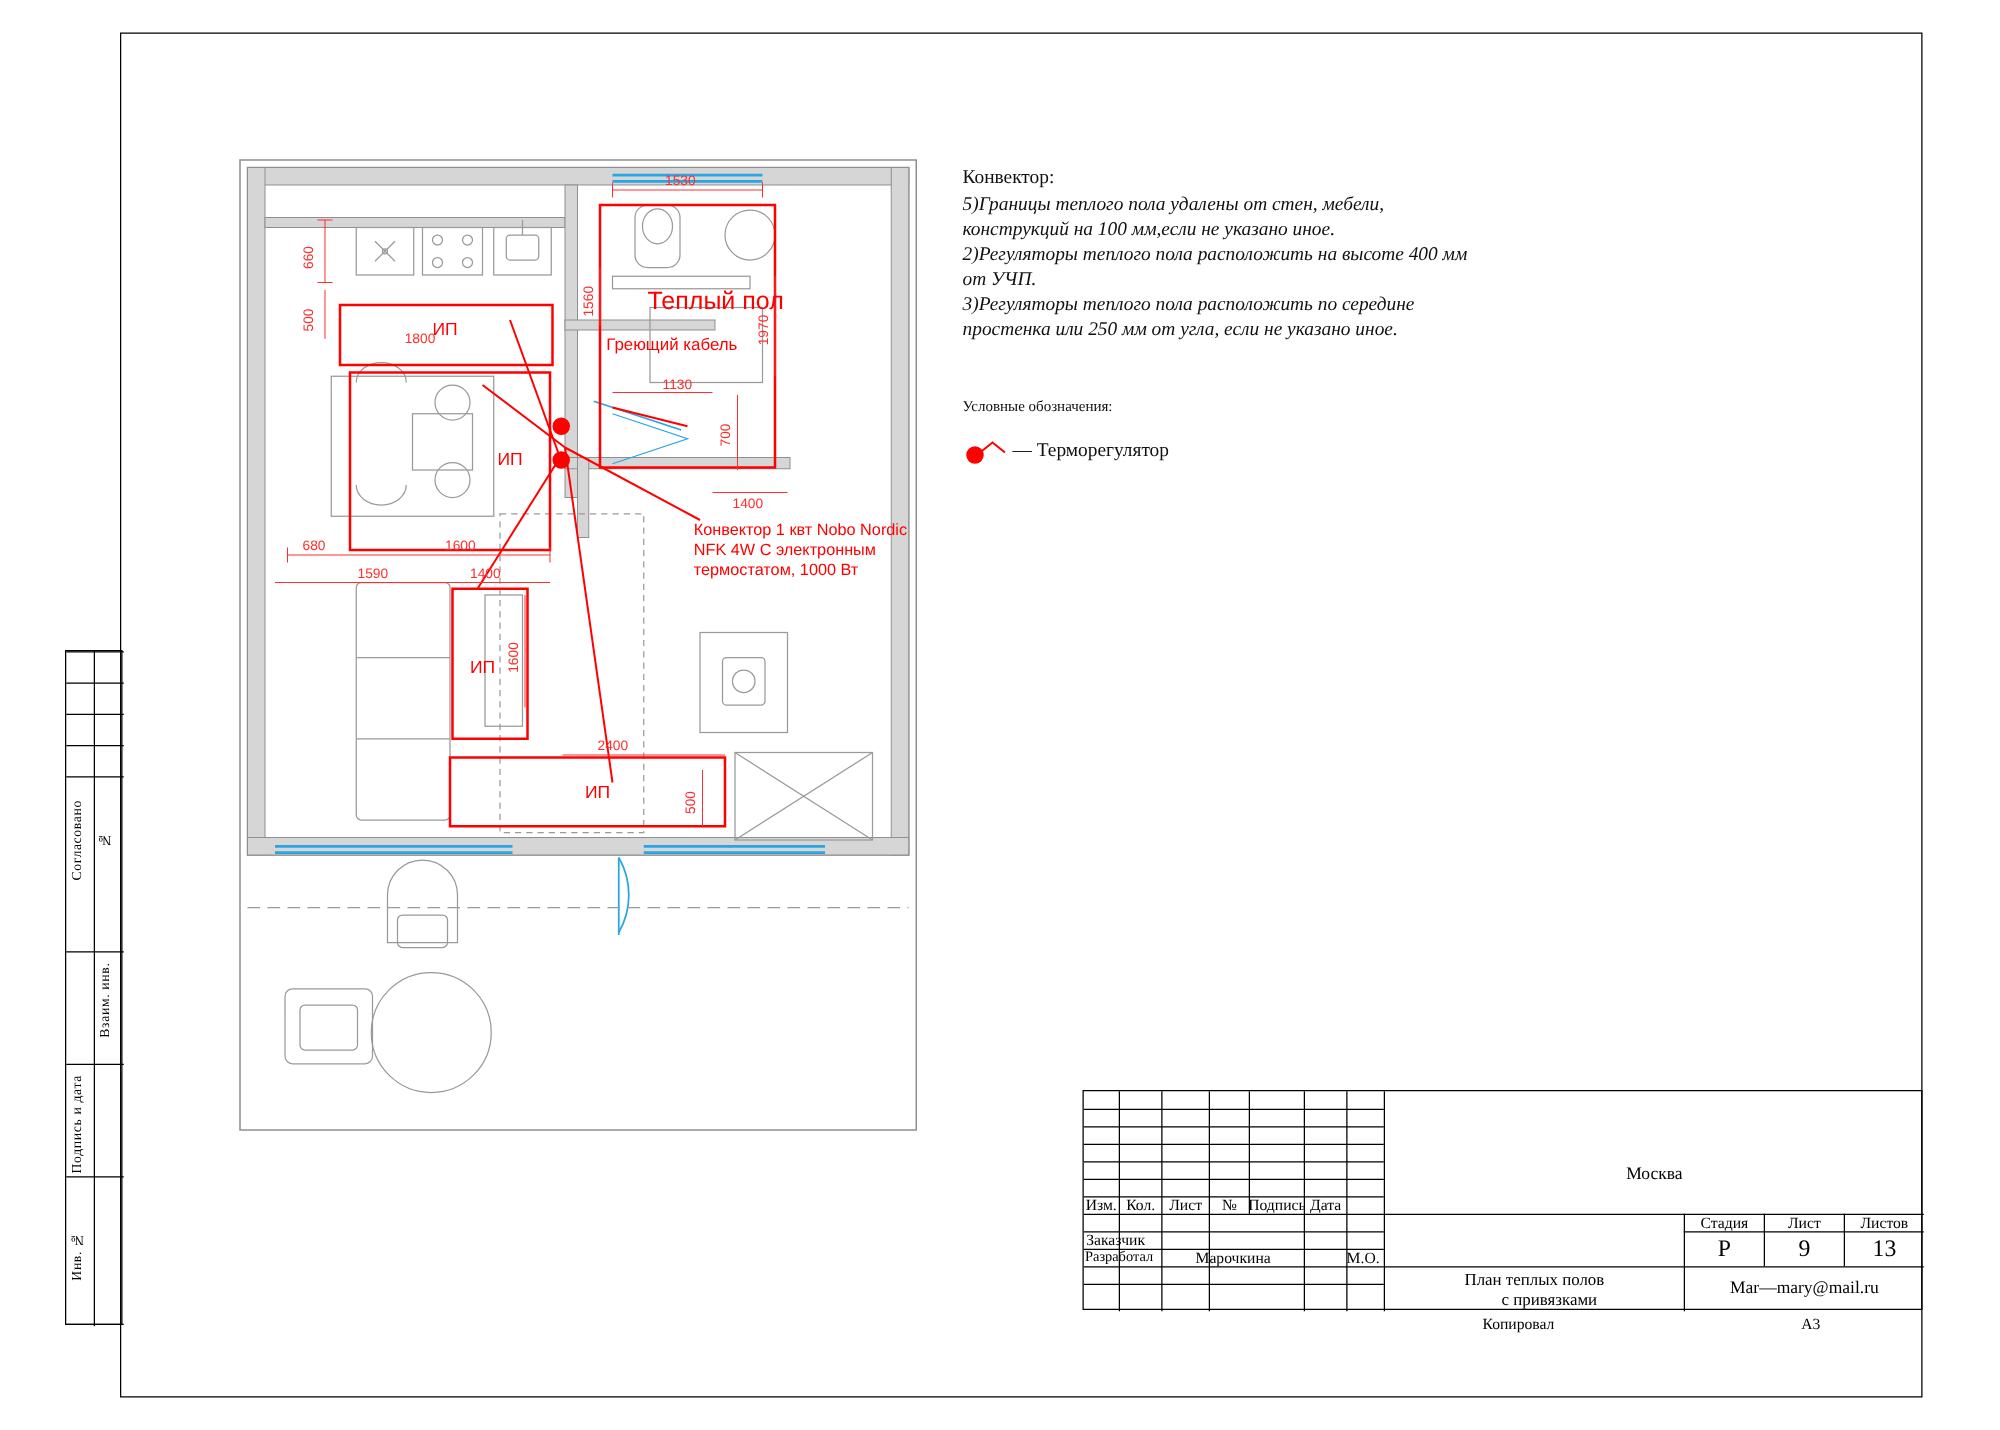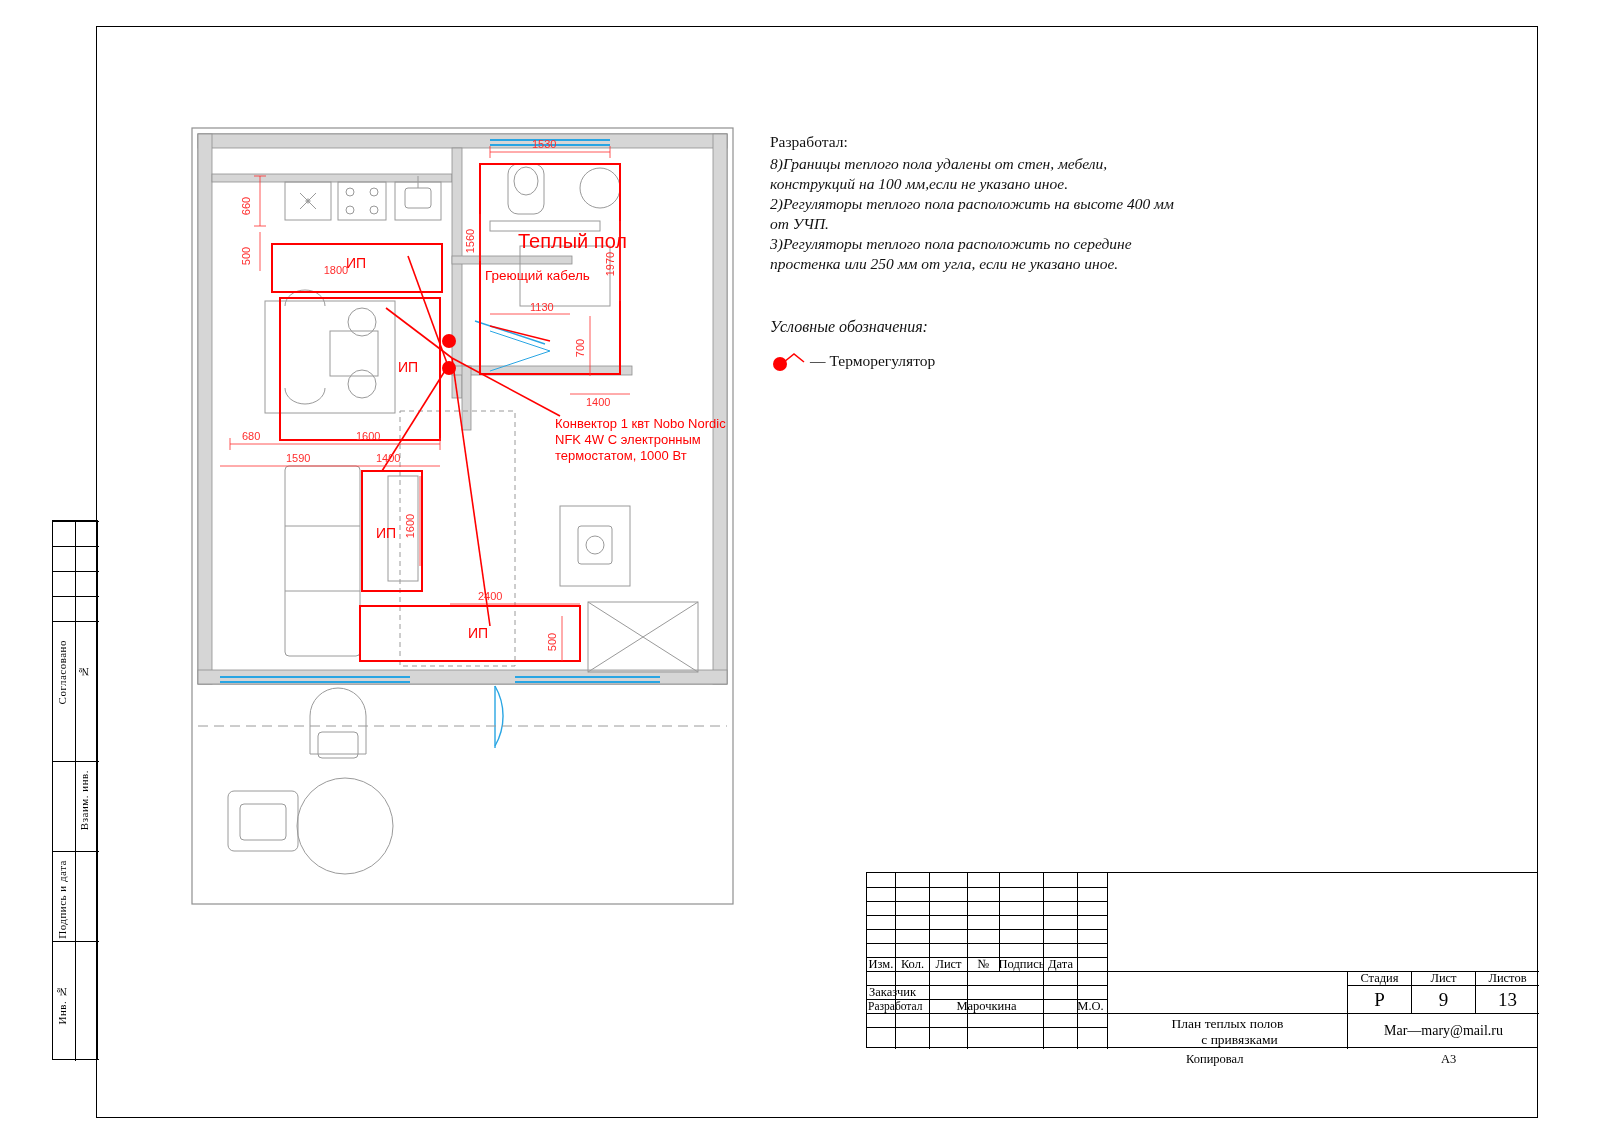--- a/index.html
+++ b/index.html
@@ -72,22 +72,21 @@
     line-height: 20px;
     font-style: italic;
     color: #111;
   }
   .notes .title { font-style: normal; margin-bottom: 2px; }
   .notes p { margin: 0; }
   .legend-title {
     position: absolute;
     left: 770px; top: 318px;
     font-family: "Liberation Serif", serif;
-    font-size: 16px;
-    font-style: italic;
+    font-size: 12px;
     color: #111;
   }
   .legend-row {
     position: absolute;
     left: 770px; top: 350px;
     width: 330px;
     height: 26px;
   }
   .legend-label {
     position: absolute;
@@ -310,22 +309,22 @@
         <line x1="8" y1="600" x2="537" y2="600"></line>
       </g>
     </svg>
 
     <div style="position:absolute; left:328px; top:104px; color:#ff0000; font-size:20px;">Теплый пол</div>
     <div style="position:absolute; left:295px; top:142px; color:#ff0000; font-size:13.5px;">Греющий кабель</div>
     <div style="position:absolute; left:365px; top:290px; width:180px; color:#ff0000; font-size:13px; line-height:16px;">Конвектор 1 квт Nobo Nordic NFK 4W С электронным термостатом, 1000 Вт</div>
   </div>
 
   <div class="notes">
-    <div class="title">Разработал:</div>
-    <p>8)Границы теплого пола удалены от стен, мебели, конструкций на 100 мм,если не указано иное.</p>
+    <div class="title">Конвектор:</div>
+    <p>5)Границы теплого пола удалены от стен, мебели, конструкций на 100 мм,если не указано иное.</p>
     <p>2)Регуляторы теплого пола расположить на высоте 400 мм от УЧП.</p>
     <p>3)Регуляторы теплого пола расположить по середине простенка или 250 мм от угла, если не указано иное.</p>
   </div>
 
   <div class="legend-title">Условные обозначения:</div>
   <div class="legend-row">
     <svg width="36" height="24">
       <circle cx="10" cy="14" r="7" fill="#ff0000"></circle>
       <polyline points="14,12 24,4 34,12" fill="none" stroke="#ff0000" stroke-width="1.6"></polyline>
     </svg>
@@ -365,20 +364,21 @@
     <div class="tb-cell" style="left:63px; top:84px; width:37px; height:14px;">Лист</div>
     <div class="tb-cell" style="left:101px; top:84px; width:31px; height:14px;">№</div>
     <div class="tb-cell" style="left:133px; top:84px; width:43px; height:14px;">Подпись</div>
     <div class="tb-cell" style="left:177px; top:84px; width:33px; height:14px;">Дата</div>
 
     <div class="tb-cell" style="left:0; top:112px; width:62px; height:14px; justify-content:flex-start; padding-left:2px;">Заказчик</div>
     <div class="tb-cell" style="left:0; top:126px; width:62px; height:14px; justify-content:flex-start; padding-left:1px; font-size:11.5px;">Разработал</div>
     <div class="tb-cell" style="left:63px; top:126px; width:113px; height:14px;">Марочкина</div>
     <div class="tb-cell" style="left:177px; top:126px; width:33px; height:14px;margin-left:30px;">М.О.</div>
 
+    <div class="tb-cell" style="left:241px; top:56px; width:431px; height:22px; font-size:14px;">Москва</div>
     <div class="tb-cell" style="left:241px; top:142px; width:239px; height:17px; font-size:13.5px;">План теплых полов</div>
     <div class="tb-cell" style="left:253px; top:158px; width:239px; height:17px; font-size:13.5px;">с привязками</div>
 
     <div class="tb-cell" style="left:481px; top:99px; width:63px; height:13px; font-size:12.5px;">Стадия</div>
     <div class="tb-cell" style="left:545px; top:99px; width:63px; height:13px; font-size:12.5px;">Лист</div>
     <div class="tb-cell" style="left:609px; top:99px; width:63px; height:13px; font-size:12.5px;">Листов</div>
     <div class="tb-cell" style="left:481px; top:113px; width:63px; height:27px; font-size:19px;">Р</div>
     <div class="tb-cell" style="left:545px; top:113px; width:63px; height:27px; font-size:19px;">9</div>
     <div class="tb-cell" style="left:609px; top:113px; width:63px; height:27px; font-size:19px;">13</div>
     <div class="tb-cell" style="left:481px; top:141px; width:191px; height:34px; font-size:14px;">Mar—mary@mail.ru</div>

